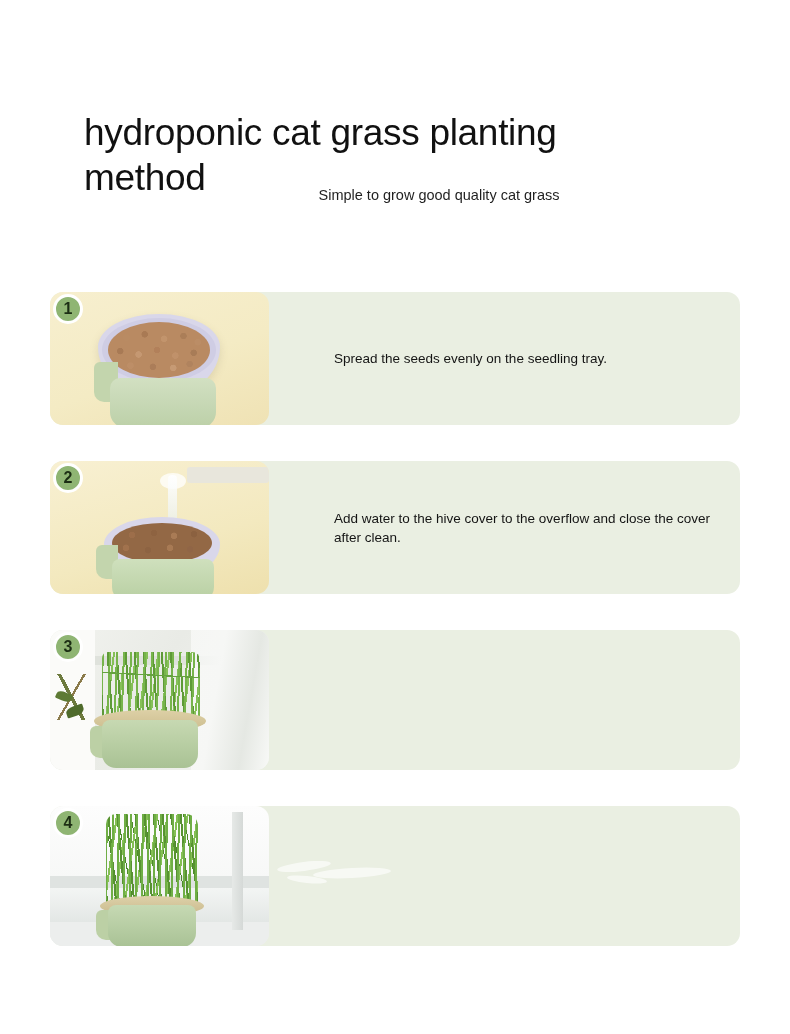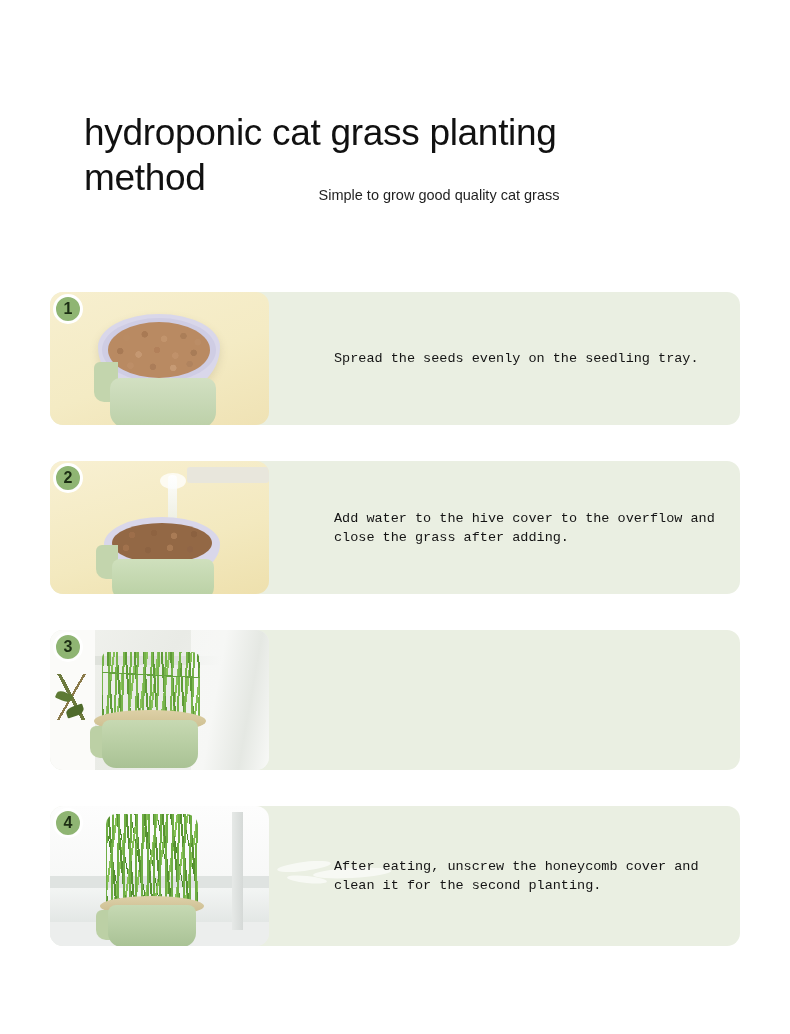--- a/index.html
+++ b/index.html
@@ -361,21 +361,21 @@
     top: 0;
     width: 390px;
     height: 100%;
     display: flex;
     align-items: center;
     font-size: 13.5px;
     line-height: 19px;
     color: #141414;
     z-index: 3;
   }
-  .step-text span { display: block; font-family: Liberation Mono, monospace; }
+  .step-text span { display: block; }
 </style>
 </head>
 <body>
 
 <div class="header">
   <div class="page-title">hydroponic cat grass planting method</div>
   <div class="page-subtitle">Simple to grow good quality cat grass</div>
 </div>
 
 <div class="steps">
@@ -415,21 +415,21 @@
         <div class="pot-handle"></div>
         <div class="pot-base"></div>
       </div>
     </div>
 
     <div class="step-badge">
       <span>2</span>
     </div>
 
     <div class="step-text">
-      <span>Add water to the hive cover to the overflow and close the grass after adding.</span>
+      <span>Add water to the hive cover to the overflow and close the cover after clean.</span>
     </div>
   </div>
 
   <div class="step-row tall">
     <div class="step-card"></div>
 
     <div class="step-photo">
       <div class="photo-inner ph3">
         <div class="wall"></div>
         <div class="window-frame"></div>
@@ -469,18 +469,15 @@
     <div class="ph4-bleed">
       <div class="streak s1"></div>
       <div class="streak s2"></div>
       <div class="streak s3"></div>
     </div>
 
     <div class="step-badge">
       <span>4</span>
     </div>
 
-    <div class="step-text">
-      <span>After eating, unscrew the honeycomb cover and clean it for the second planting.</span>
-    </div>
   </div>
 
 </div>
 
 </body></html>

